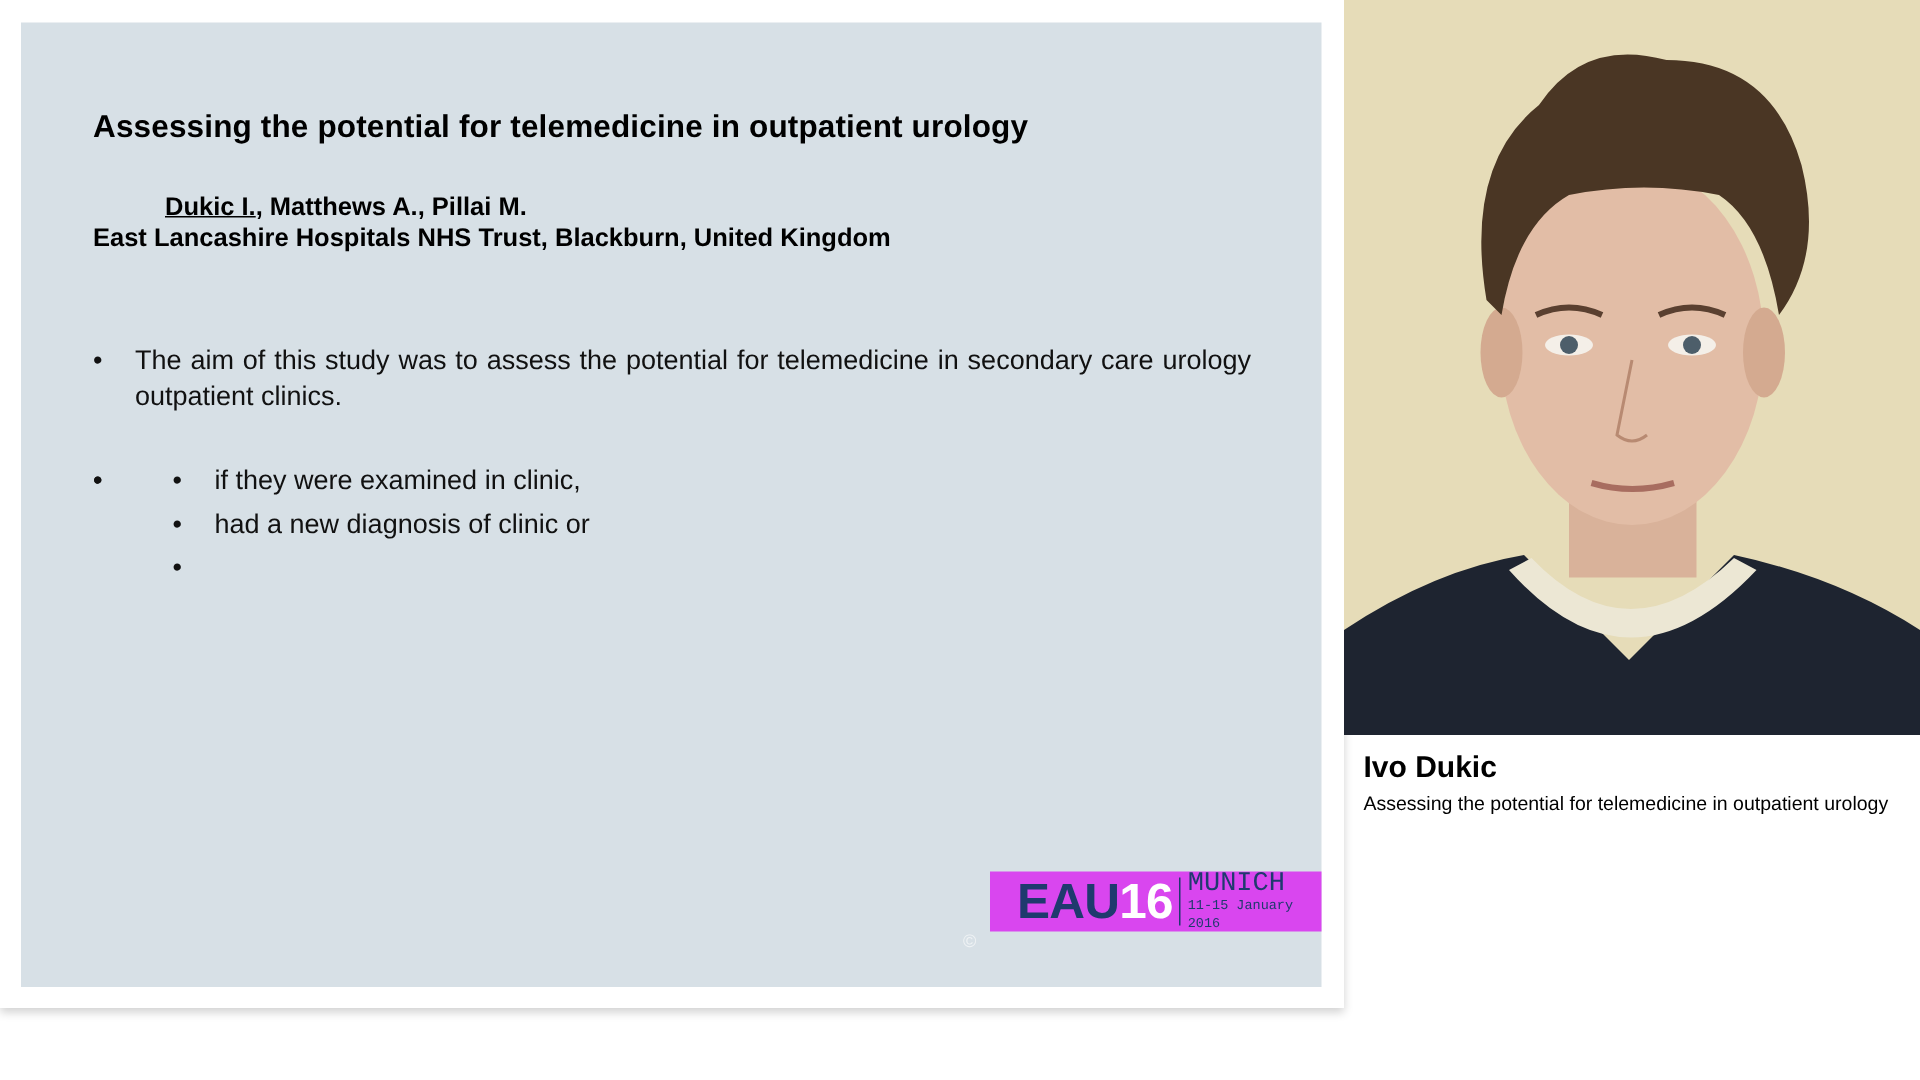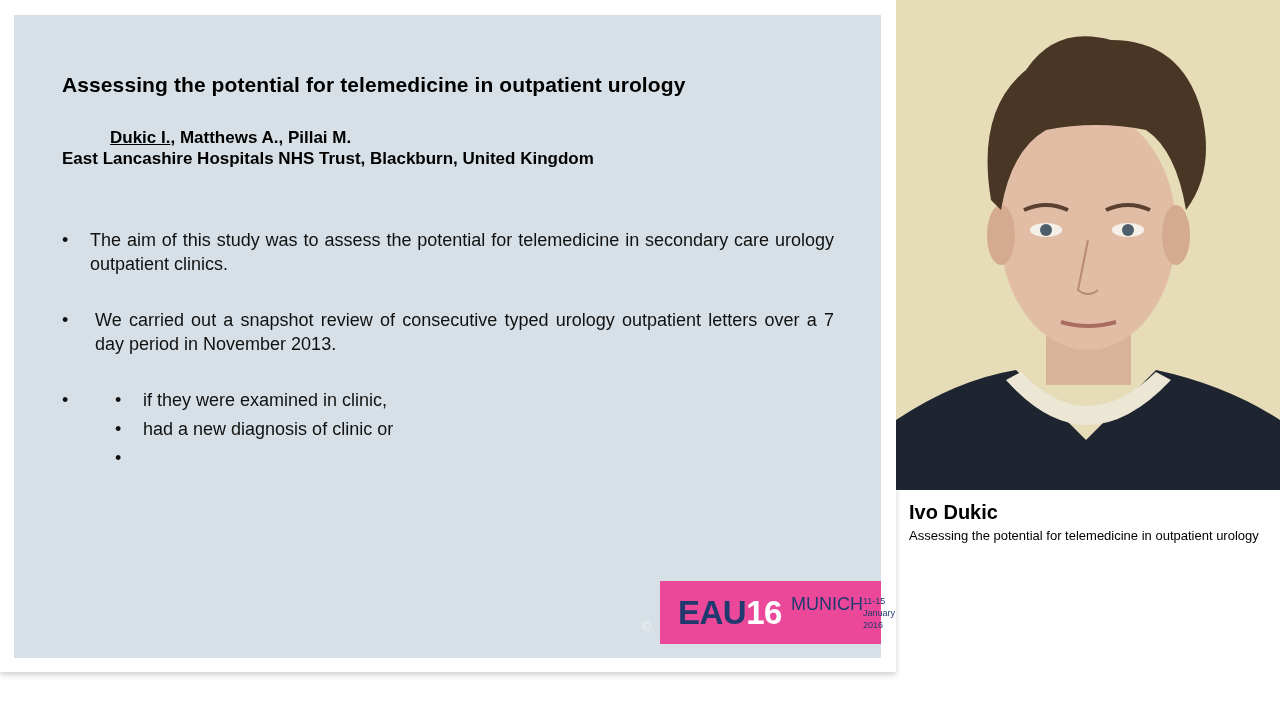--- a/index.html
+++ b/index.html
@@ -26,27 +26,27 @@
   .authors .u { text-decoration: underline; margin-left: 48px; }
   .bullets {
     position: absolute; left: 48px; top: 213px; width: 772px; font-size: 18px; color: #111; line-height: 24px;
   }
   .b { position: relative; padding-left: 28px; text-align: justify; margin-bottom: 32px; }
   .b .dot { position: absolute; left: 0; top: 0; }
   .b.indent { padding-left: 33px; }
   .sub { position: relative; padding-left: 81px; margin-bottom: 5px; }
   .sub .dot { position: absolute; left: 53px; top: 0; }
   .eau-logo {
-    position: absolute; left: 646px; top: 566px; width: 221px; height: 63px; background: #ec4899;
+    position: absolute; left: 646px; top: 566px; width: 221px; height: 40px; background: #d946ef;
     display: flex; align-items: center;
   }
   .eau-main { font-size: 33px; font-weight: bold; color: #1f3a6e; margin-left: 18px; letter-spacing: -0.5px; }
   .eau-num { color: #ffffff; }
   .eau-sep { width: 1px; height: 32px; background: #1f3a6e; margin: 0 5px 0 4px; }
-  .eau-city { display: flex; color: #1f3a6e; }
+  .eau-city { display: flex; flex-direction: column; color: #1f3a6e; font-family: Liberation Mono, monospace; }
   .eau-city .c1 { font-size: 18px; line-height: 18px; }
   .eau-city .c2 { font-size: 9px; line-height: 12px; }
   .copyright { position: absolute; left: 628px; top: 605px; font-size: 12px; color: #f0f3f5; }
   .photo {
     position: absolute; left: 896px; top: 0; width: 384px; height: 490px; background: #e5dbb7; overflow: hidden;
   }
   .speaker-name { position: absolute; left: 909px; top: 501px; font-size: 20px; font-weight: bold; color: #000; }
   .speaker-talk { position: absolute; left: 909px; top: 529px; width: 360px; font-size: 13px; line-height: 14px; color: #000; }
 </style>
 </head>
@@ -54,21 +54,21 @@
 
 <div class="slide-frame">
   <div class="slide">
     <div class="slide-title">Assessing the potential for telemedicine in outpatient urology</div>
     <div class="authors">
       <div><span class="u">Dukic I.</span><span>, Matthews A., Pillai M.</span></div>
       <div>East Lancashire Hospitals NHS Trust, Blackburn, United Kingdom</div>
     </div>
     <div class="bullets">
       <div class="b"><span class="dot">•</span><span>The aim of this study was to assess the potential for telemedicine in secondary care urology outpatient clinics.</span></div>
-      <div class="b indent"><span class="dot">•</span><span>We carried out a snapshot review of consecutive typed urology outpatient letters over a 7 day period in November 2013.</span></div>
+      <div class="b indent"><span class="dot">•</span></div>
       <div class="b indent" style="margin-bottom:5px"><span class="dot">•</span></div>
       <div class="sub"><span class="dot">•</span><span>if they were examined in clinic,</span></div>
       <div class="sub"><span class="dot">•</span><span>had a new diagnosis of clinic or</span></div>
       <div class="sub"><span class="dot">•</span></div>
     </div>
     <div class="copyright">©</div>
     <div class="eau-logo">
       <span class="eau-main"><span>EAU</span><span class="eau-num">16</span></span>
       <span class="eau-sep"></span>
       <span class="eau-city">

